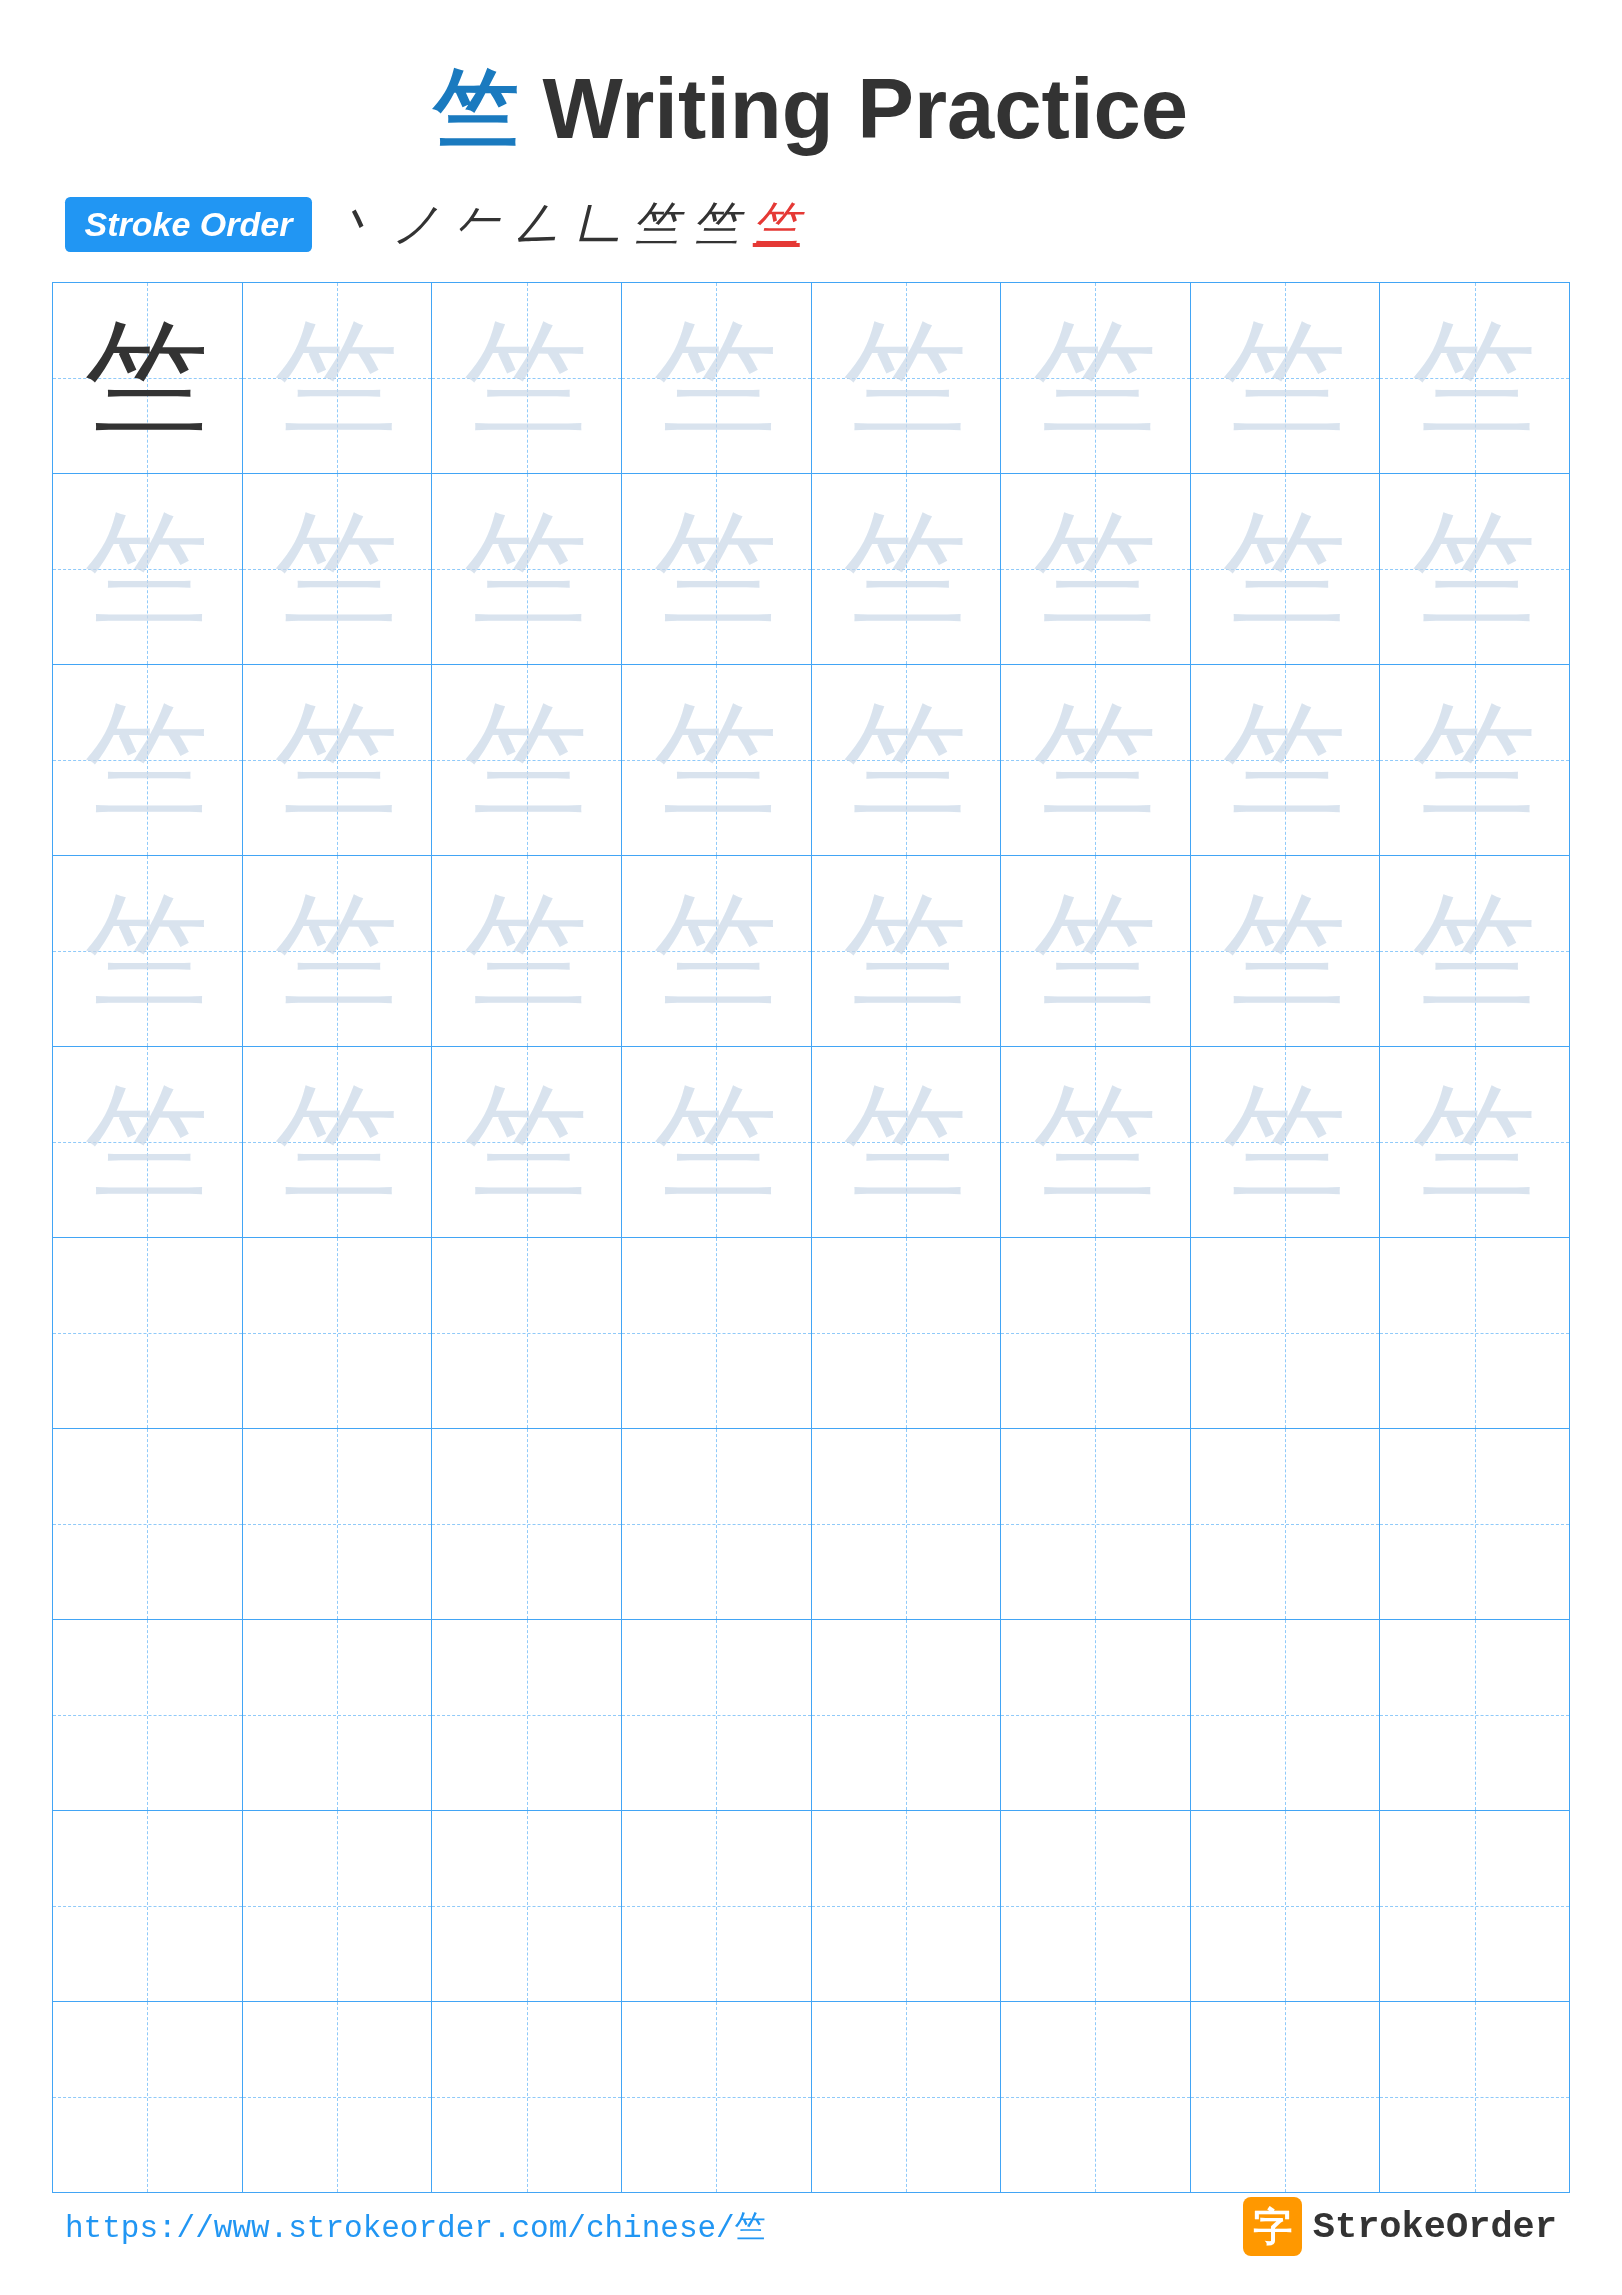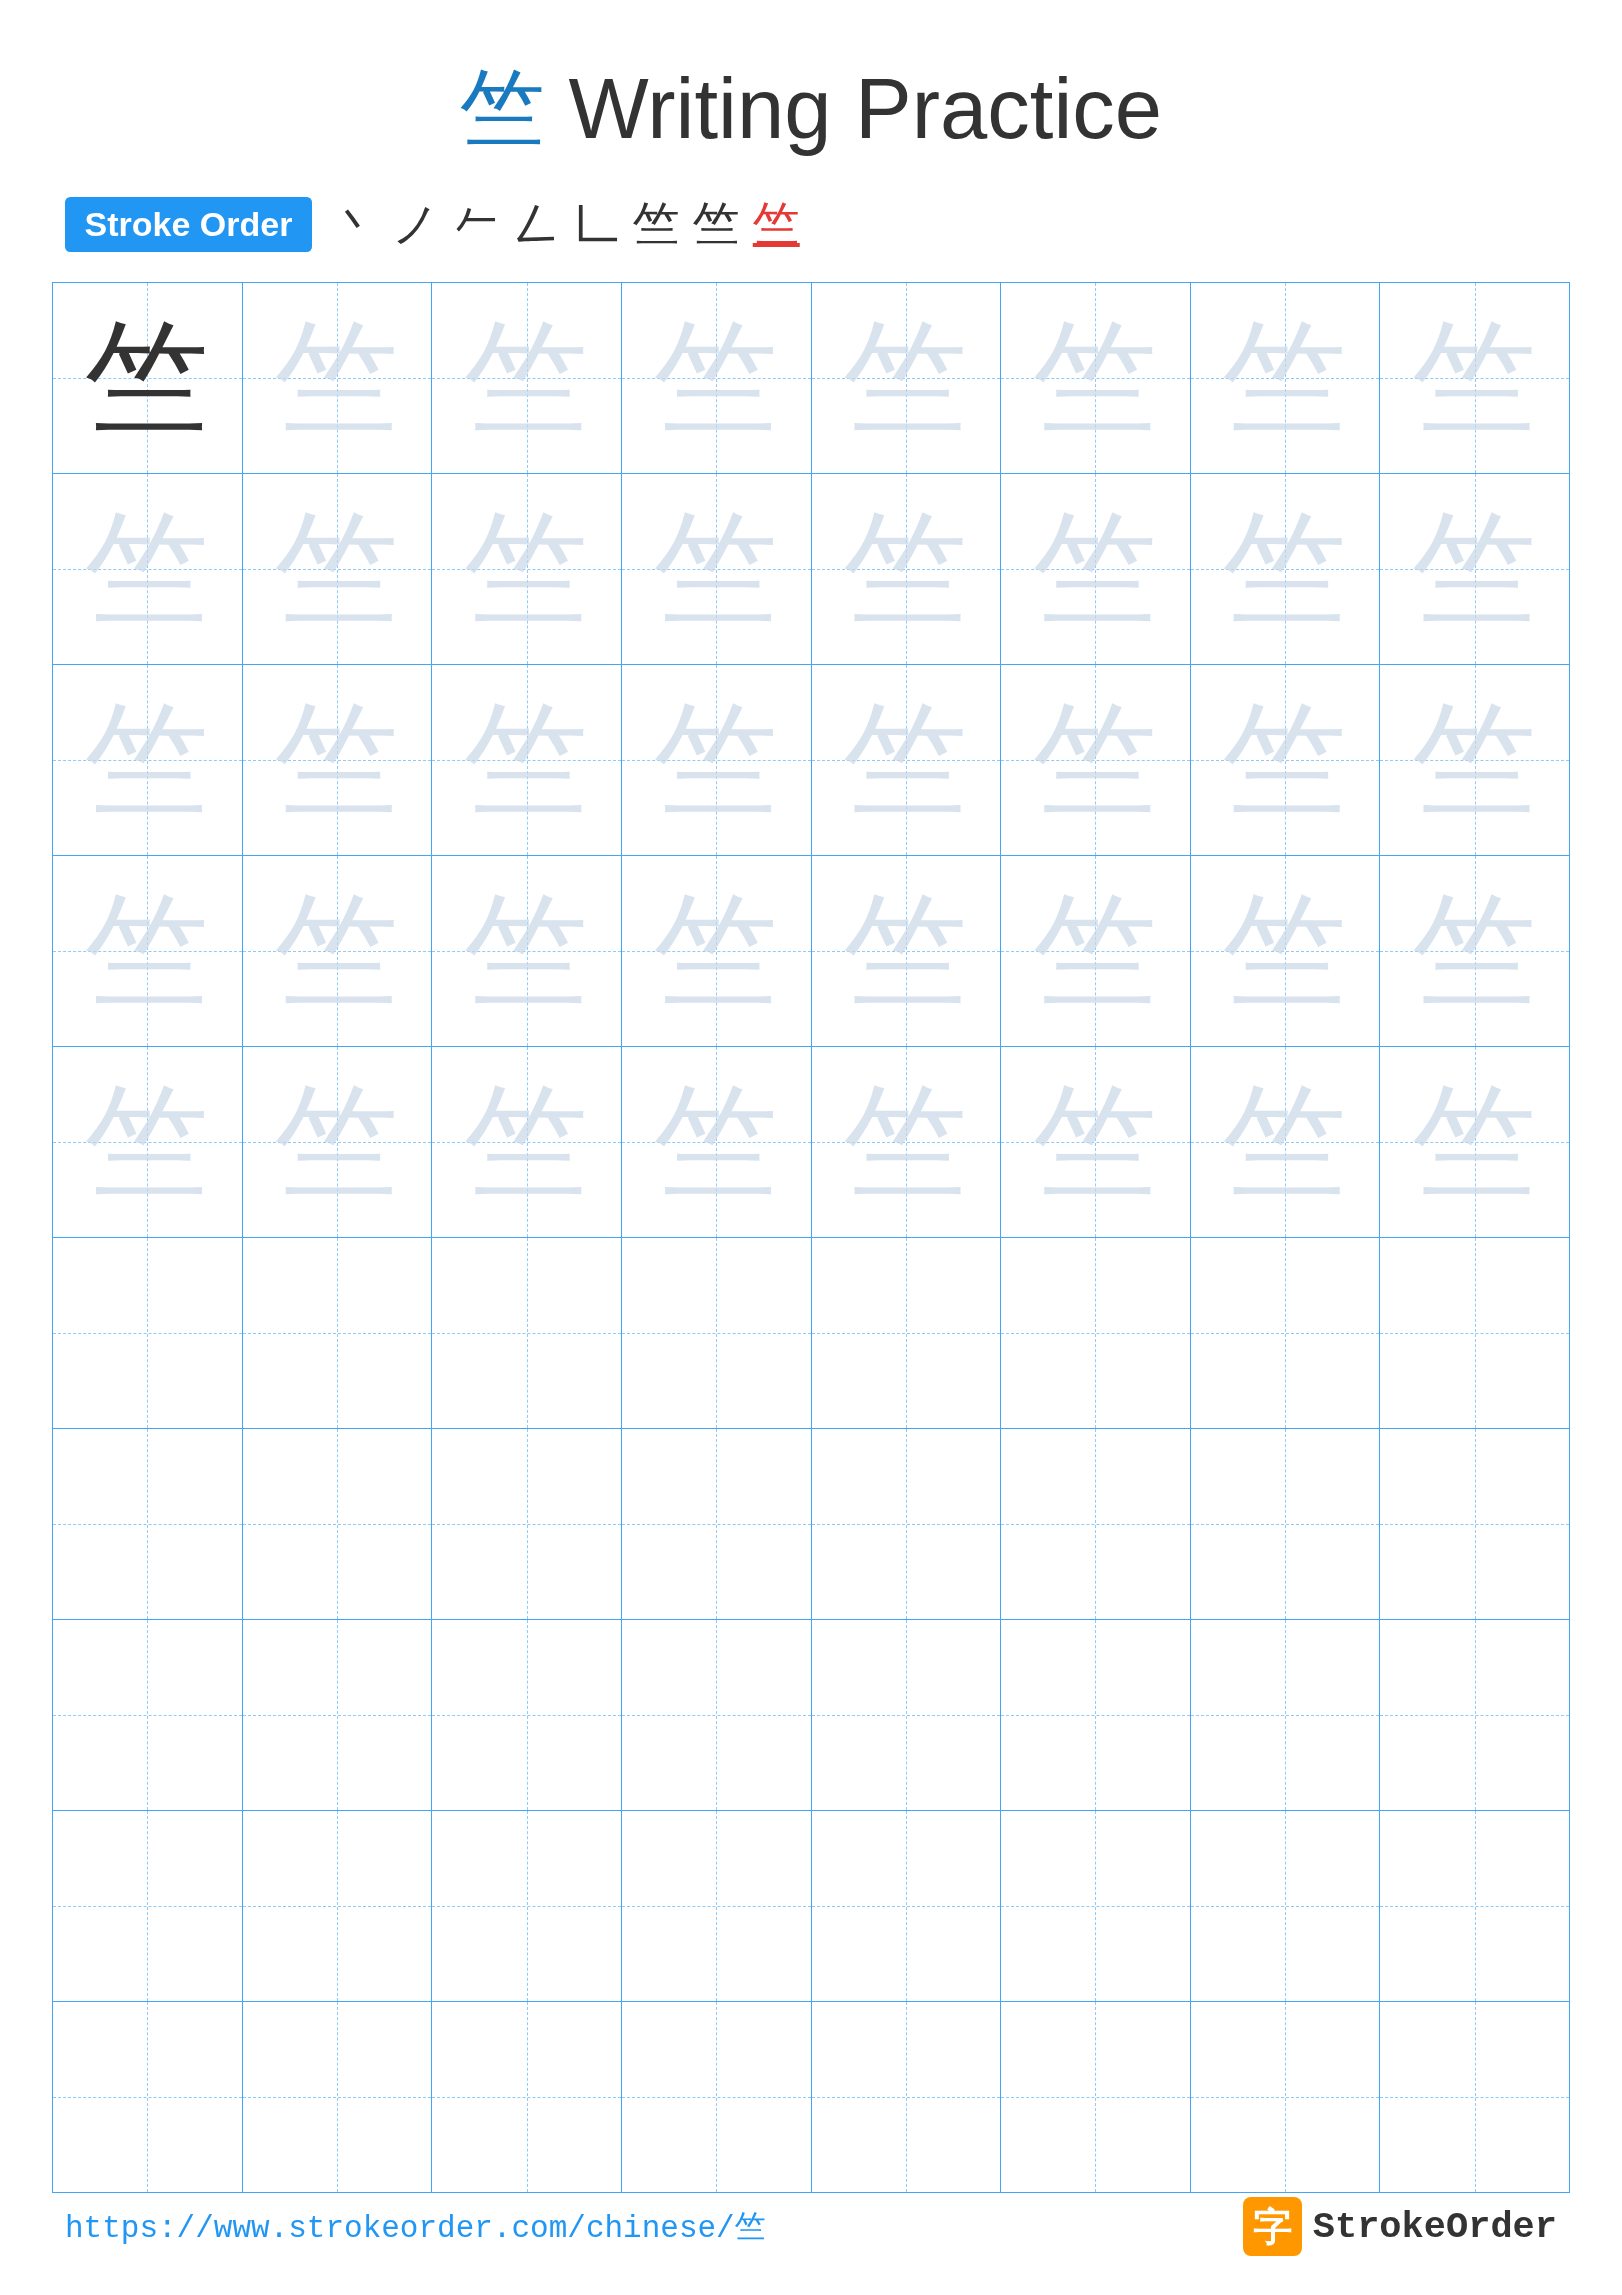--- a/index.html
+++ b/index.html
@@ -13,38 +13,39 @@
     }
 
     
     .header {
       text-align: center;
       padding-top: 52px;
       padding-bottom: 26px;
     }
     .header-title {
       font-size: 85px;
-      font-weight: normal;
+      font-weight: bold;
       color: #1a7abf;
     }
     .header-char {
       color: #1a7abf;
       font-size: 85px;
     }
     .header-text {
       color: #333;
     }
 
     
     .stroke-order-row {
       display: flex;
       align-items: center;
       padding-left: 65px;
       margin-bottom: 26px;
       gap: 19.6px;
+      font-style: italic;
     }
     .stroke-order-badge {
       background: #2196F3;
       color: white;
       font-size: 34px;
       padding: 7.9px 19.6px;
       border-radius: 5.2px;
       font-weight: bold;
       white-space: nowrap;
     }

